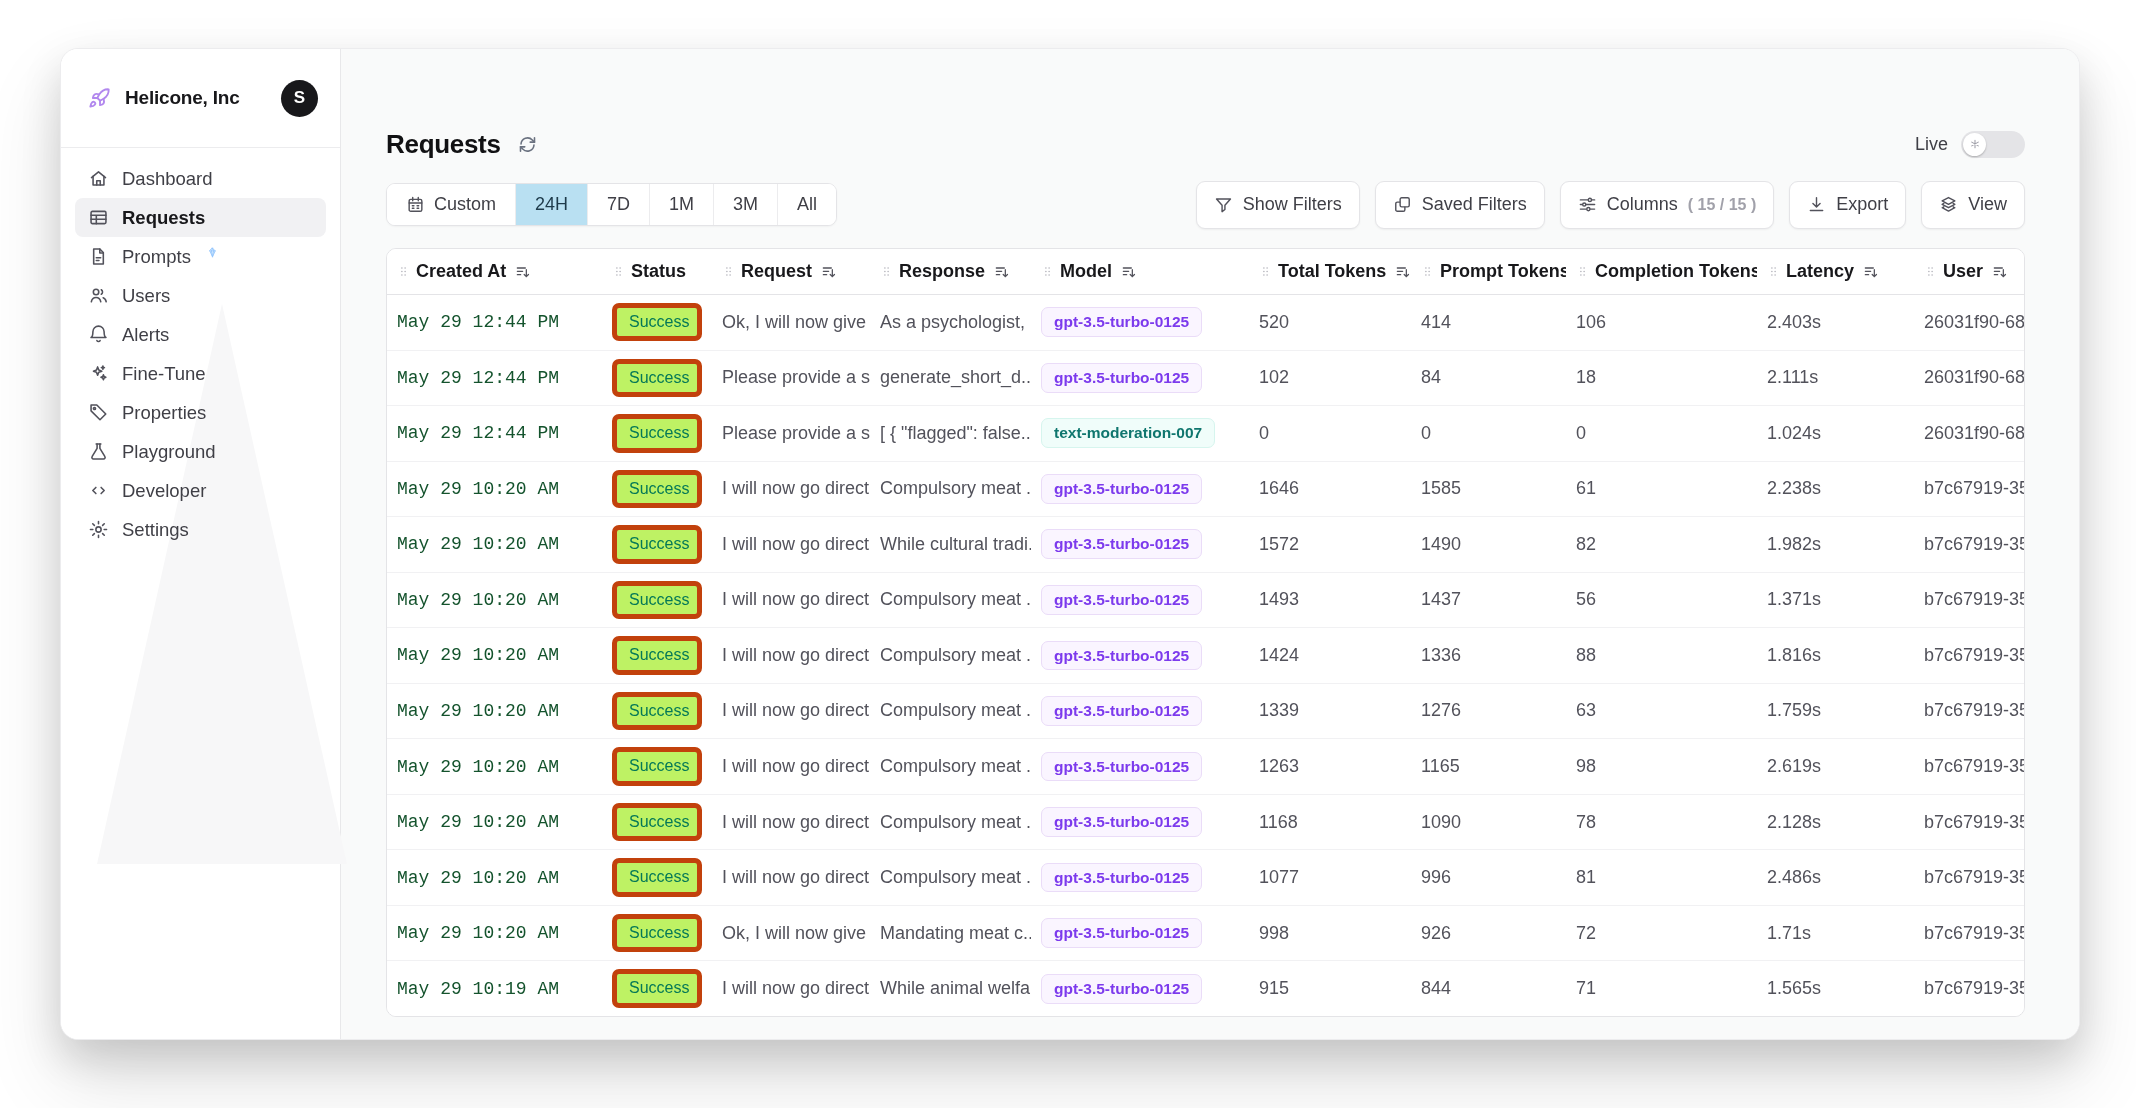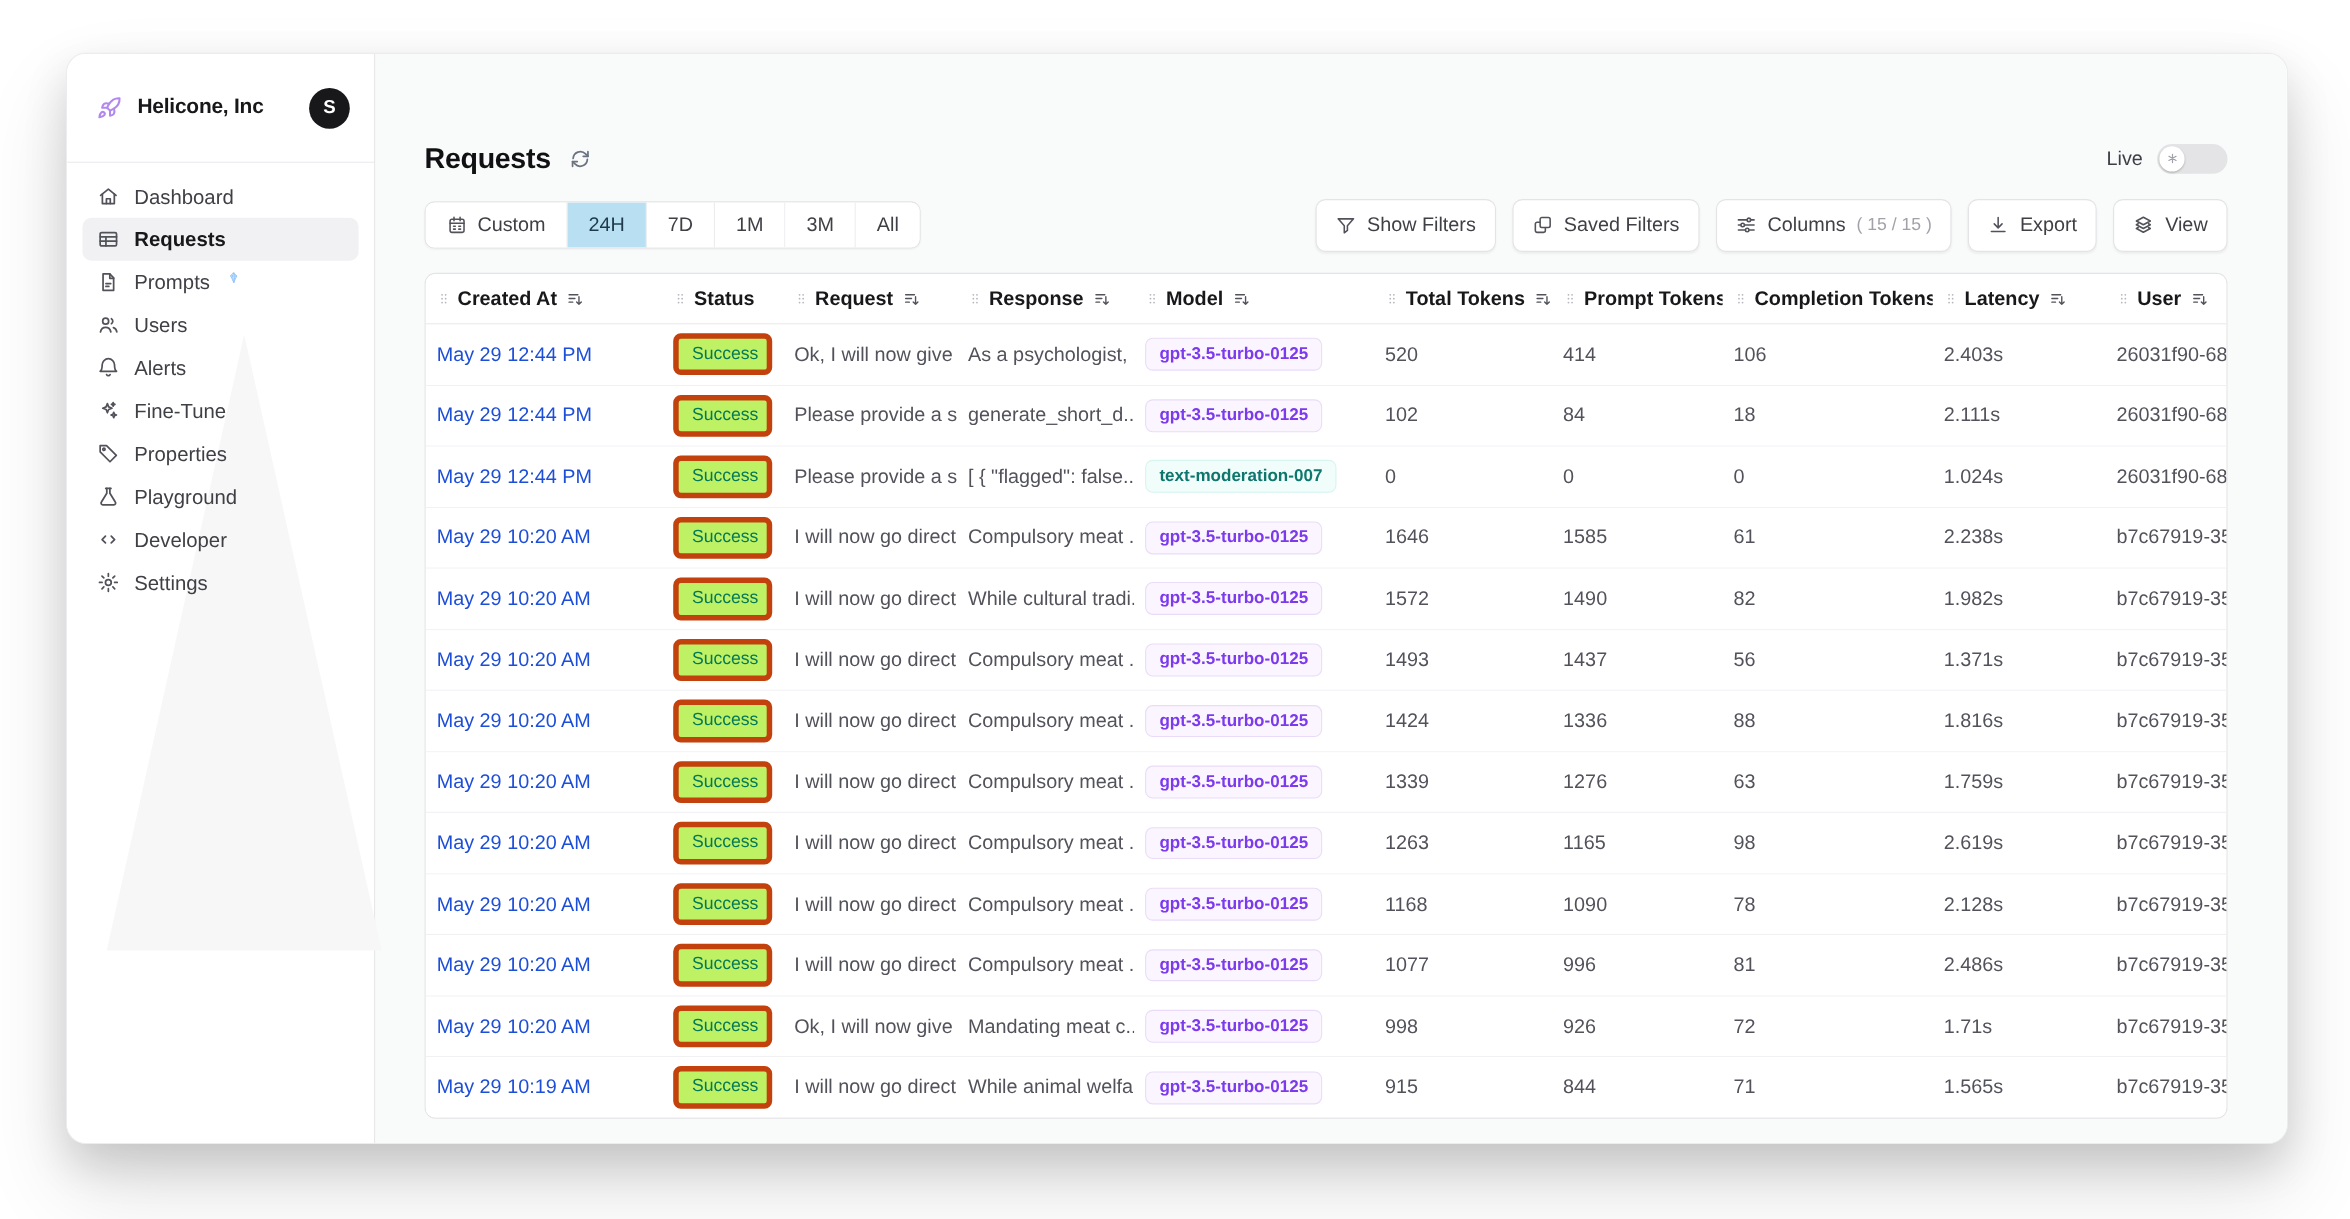--- a/index.html
+++ b/index.html
@@ -34,33 +34,33 @@
   
   .toolbar { height:43px; display:flex; align-items:center; margin-bottom:22px; }
   .ranges { display:flex; align-items:stretch; height:43px; background:#fff; border:1px solid #e4e4e7; border-radius:9px; overflow:hidden; box-shadow:0 1px 2px rgba(0,0,0,.04); }
   .ranges button { display:flex; align-items:center; gap:9px; padding:0 19px; background:#fff; border:none; border-right:1px solid #ececee; font-size:18px; font-weight:500; color:#3f3f46; cursor:pointer; font-family:inherit; }
   .ranges button:last-child { border-right:none; }
   .ranges button.selected { background:#b9e0f2; color:#1e3a4a; }
   .ranges button svg { color:#52525b; }
   .actions { margin-left:auto; display:flex; gap:15px; }
   .actions button { display:flex; align-items:center; gap:10px; height:48px; padding:0 17px; background:#fff; border:1px solid #e4e4e7; border-radius:9px; box-shadow:0 1px 2px rgba(0,0,0,.05); font-size:18px; font-weight:500; color:#3f3f46; cursor:pointer; font-family:inherit; white-space:nowrap; }
   .actions button svg { color:#52525b; }
-  .actions .suffix { color:#a1a1aa; font-size:16px; font-weight:400; }
+  .actions .suffix { color:#a1a1aa; font-size:16px; font-weight:700; }
   
   .table-card { flex:1; background:#fff; border:1px solid #e4e4e7; border-radius:10px; overflow:hidden; display:flex; flex-direction:column; min-height:0;
     --cols:215px 110px 158px 161px 218px 162px 155px 191px 157px 160px; }
   .thead { display:grid; grid-template-columns:var(--cols); flex:0 0 46px; border-bottom:1px solid #e4e4e7; background:#fff; }
   .th { display:flex; align-items:center; padding:0 10px; font-size:18px; font-weight:700; color:#18181b; white-space:nowrap; overflow:hidden; cursor:pointer; }
   .th .drag { color:#b6b6bd; margin-right:6px; flex:0 0 auto; }
   .th .sort { color:#52525b; margin-left:9px; flex:0 0 auto; }
   .tbody { flex:1; display:flex; flex-direction:column; min-height:0; }
   .tr { flex:1; display:grid; grid-template-columns:var(--cols); border-bottom:1px solid #f1f1f3; cursor:pointer; background:#fff; min-height:0; }
   .tr:last-child { border-bottom:none; }
   .td { display:flex; align-items:center; padding:0 10px; font-size:18px; color:#52525b; white-space:nowrap; overflow:hidden; }
-  .td.date { color:#1d4ed8; font-weight:500; }
+  .td.date { color:#14532d; font-weight:500;font-family:Liberation Mono, monospace; }
   .badge { display:inline-flex; align-items:center; padding:5px 12px; border-radius:7px; font-size:16px; font-weight:500; line-height:1.15; white-space:nowrap; overflow:hidden; }
   .badge.success { background:#bef264; color:#047857; border:5px solid #c2410c; }
   .badge.model-purple { background:#faf5ff; color:#7c3aed; border:1px solid #eadcf8; font-size:15.5px; font-weight:600; }
   .badge.model-teal { background:#f0fdfa; color:#0f766e; border:1px solid #d6f5ee; font-size:15.5px; font-weight:600; }
 </style>
 </head>
 <body>
 
 <div class="window">
 

